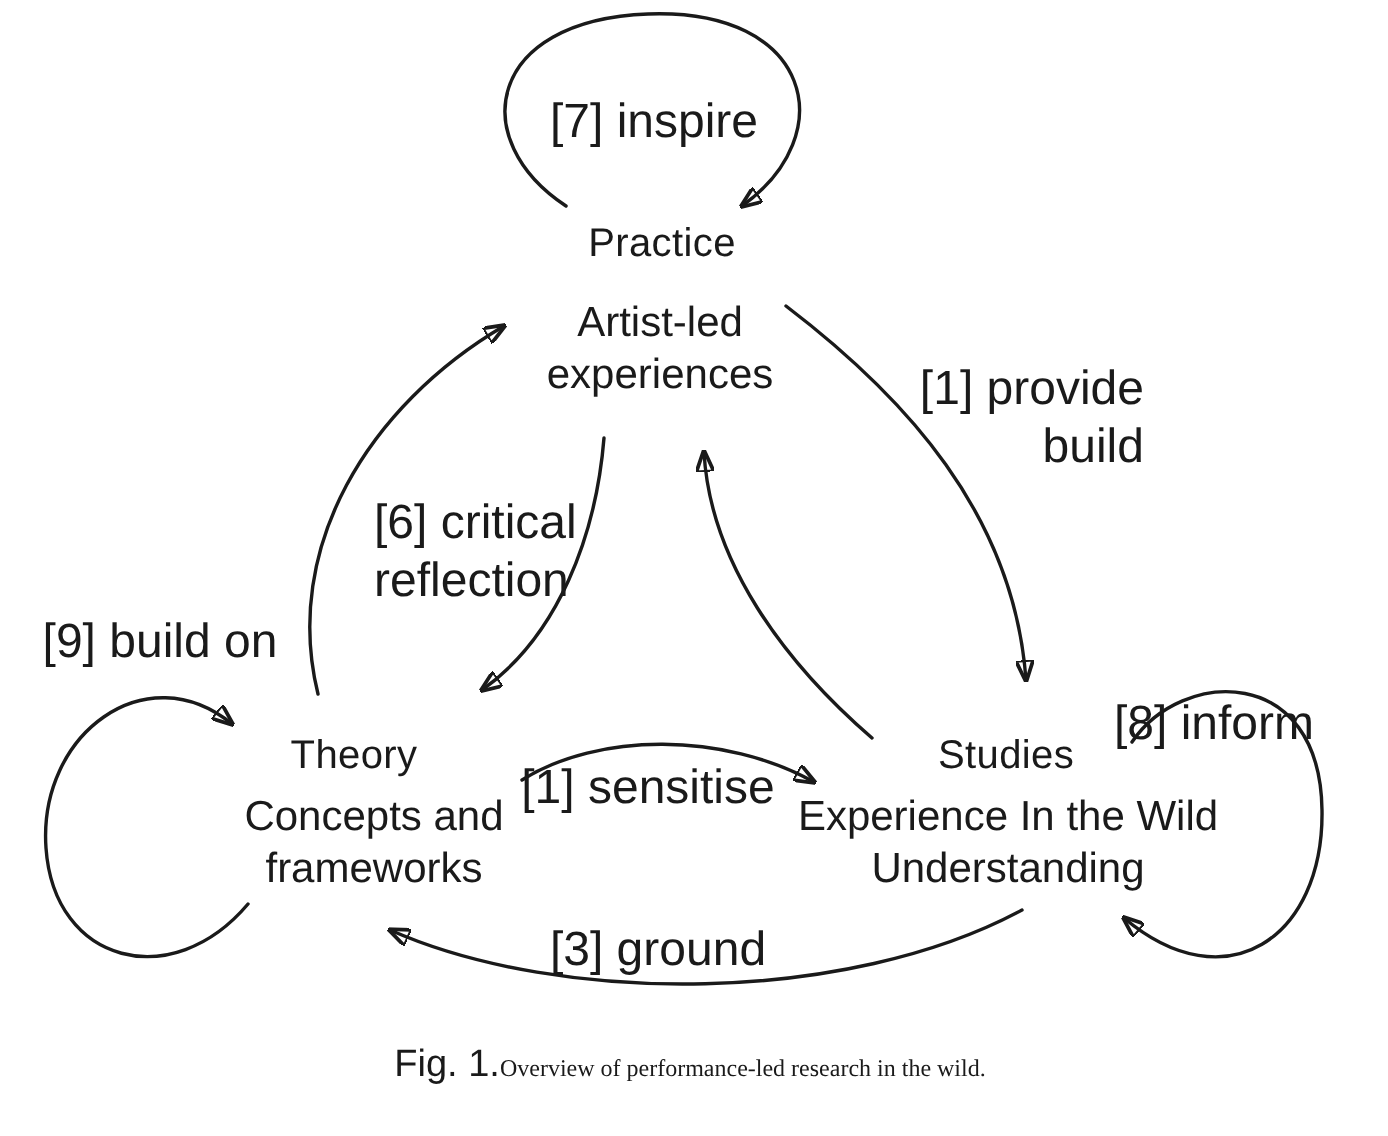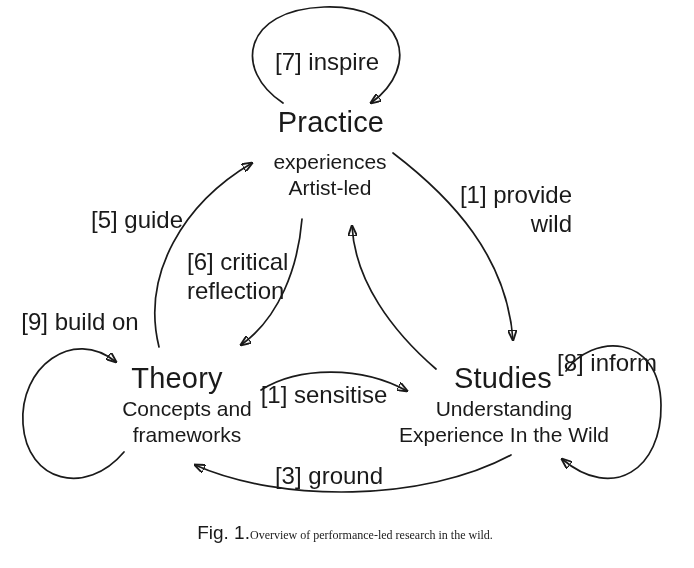--- a/index.html
+++ b/index.html
@@ -23,21 +23,21 @@
     stroke-linecap: round;
   }
   .lbl {
     position: absolute;
     white-space: nowrap;
     line-height: 1.2;
   }
   .anchor-c { transform: translate(-50%, -50%); text-align: center; }
   .anchor-l { transform: translate(0, -50%); text-align: left; }
   .anchor-r { transform: translate(-100%, -50%); text-align: right; }
-  .node-title { font-size: 29px; letter-spacing: 0.2px; }
+  .node-title { font-size: 20px; letter-spacing: 0.2px; }
   .node-sub   { font-size: 21px; line-height: 1.24; }
   .edge-lbl   { font-size: 24px; }
   .edge-lbl span { display: block; }
   .caption {
     position: absolute;
     left: 345px; top: 533px;
     transform: translate(-50%, -50%);
     white-space: nowrap;
     font-size: 19px;
   }
@@ -66,48 +66,47 @@
     <path d="M 393 153 C 452 198, 507 257, 513 340" marker-end="url(#ah)"></path>
     <path d="M 436 369 C 392 331, 355 281, 352 226" marker-end="url(#ah)"></path>
     <path d="M 261 390 C 299 366, 362 366, 407 391" marker-end="url(#ah)"></path>
     <path d="M 511 455 C 424 502, 281 503, 195 465" marker-end="url(#ah)"></path>
     <path d="M 124 452 C 86 497, 27 482, 23 424 C 19 367, 73 327, 116 362" marker-end="url(#ah)"></path>
     <path d="M 566 371 C 591 334, 660 332, 661 405 C 662 469, 613 502, 562 459" marker-end="url(#ah)"></path>
   </svg>
 
   <div class="lbl anchor-c node-title" style="left:331px; top:122px;">Practice</div>
   <div class="lbl anchor-c node-sub" style="left:330px; top:175px;">
+    <span style="display:block">Artist-led</span>
     <span style="display:block">experiences</span>
-    <span style="display:block">Artist-led</span>
   </div>
 
   <div class="lbl anchor-c node-title" style="left:177px; top:378px;">Theory</div>
   <div class="lbl anchor-c node-sub" style="left:187px; top:422px;">
     <span style="display:block">Concepts and</span>
     <span style="display:block">frameworks</span>
   </div>
 
   <div class="lbl anchor-c node-title" style="left:503px; top:378px;">Studies</div>
   <div class="lbl anchor-c node-sub" style="left:504px; top:422px;">
+    <span style="display:block">Experience In the Wild</span>
     <span style="display:block">Understanding</span>
-    <span style="display:block">Experience In the Wild</span>
   </div>
 
   <div class="lbl anchor-c edge-lbl" style="left:327px; top:62px;">[7] inspire</div>
 
-  <div class="lbl anchor-c edge-lbl" style="left:137px; top:220px;">[5] guide</div>
 
   <div class="lbl anchor-l edge-lbl" style="left:187px; top:277px; text-align:left;">
     <span>[6] critical</span>
     <span>reflection</span>
   </div>
 
   <div class="lbl anchor-r edge-lbl" style="left:572px; top:210px;">
     <span>[1] provide</span>
-    <span>wild</span>
+    <span>build</span>
   </div>
 
 
   <div class="lbl anchor-c edge-lbl" style="left:80px; top:322px;">[9] build on</div>
 
   <div class="lbl anchor-c edge-lbl" style="left:607px; top:323px;margin-top:40px;">[8] inform</div>
 
   <div class="lbl anchor-c edge-lbl" style="left:324px; top:395px;">[1] sensitise</div>
 
   <div class="lbl anchor-c edge-lbl" style="left:329px; top:476px;">[3] ground</div>

